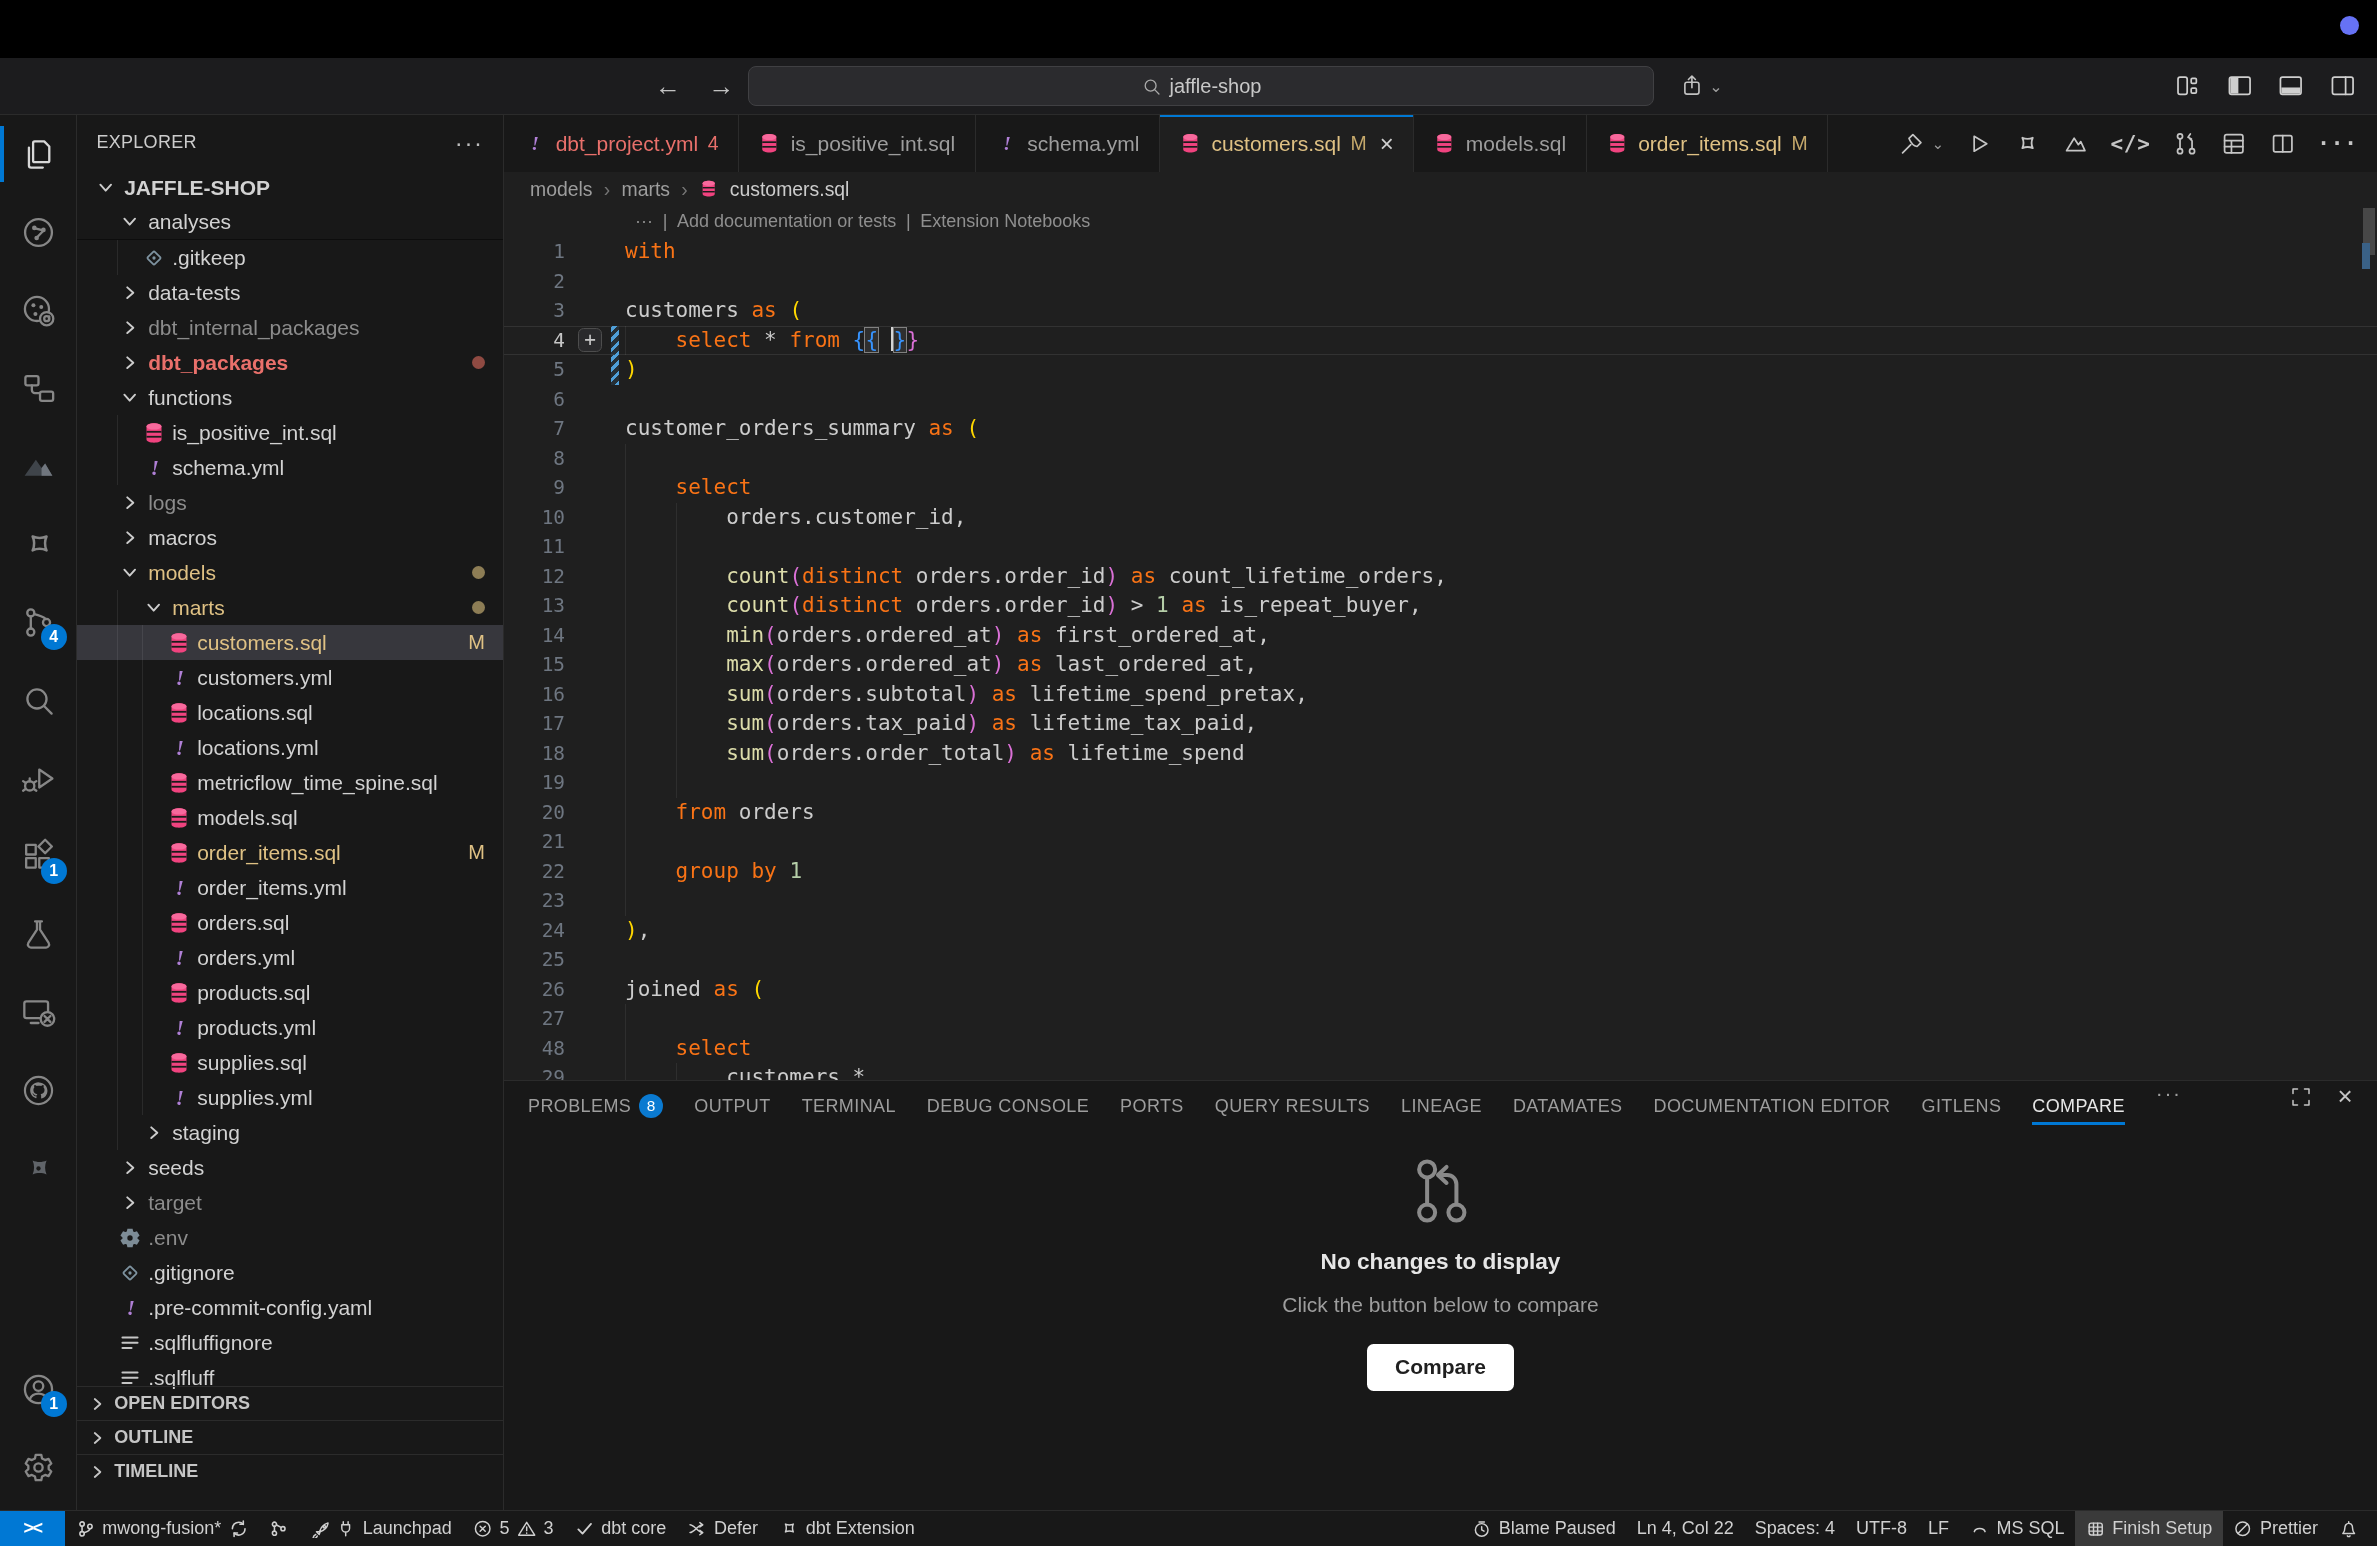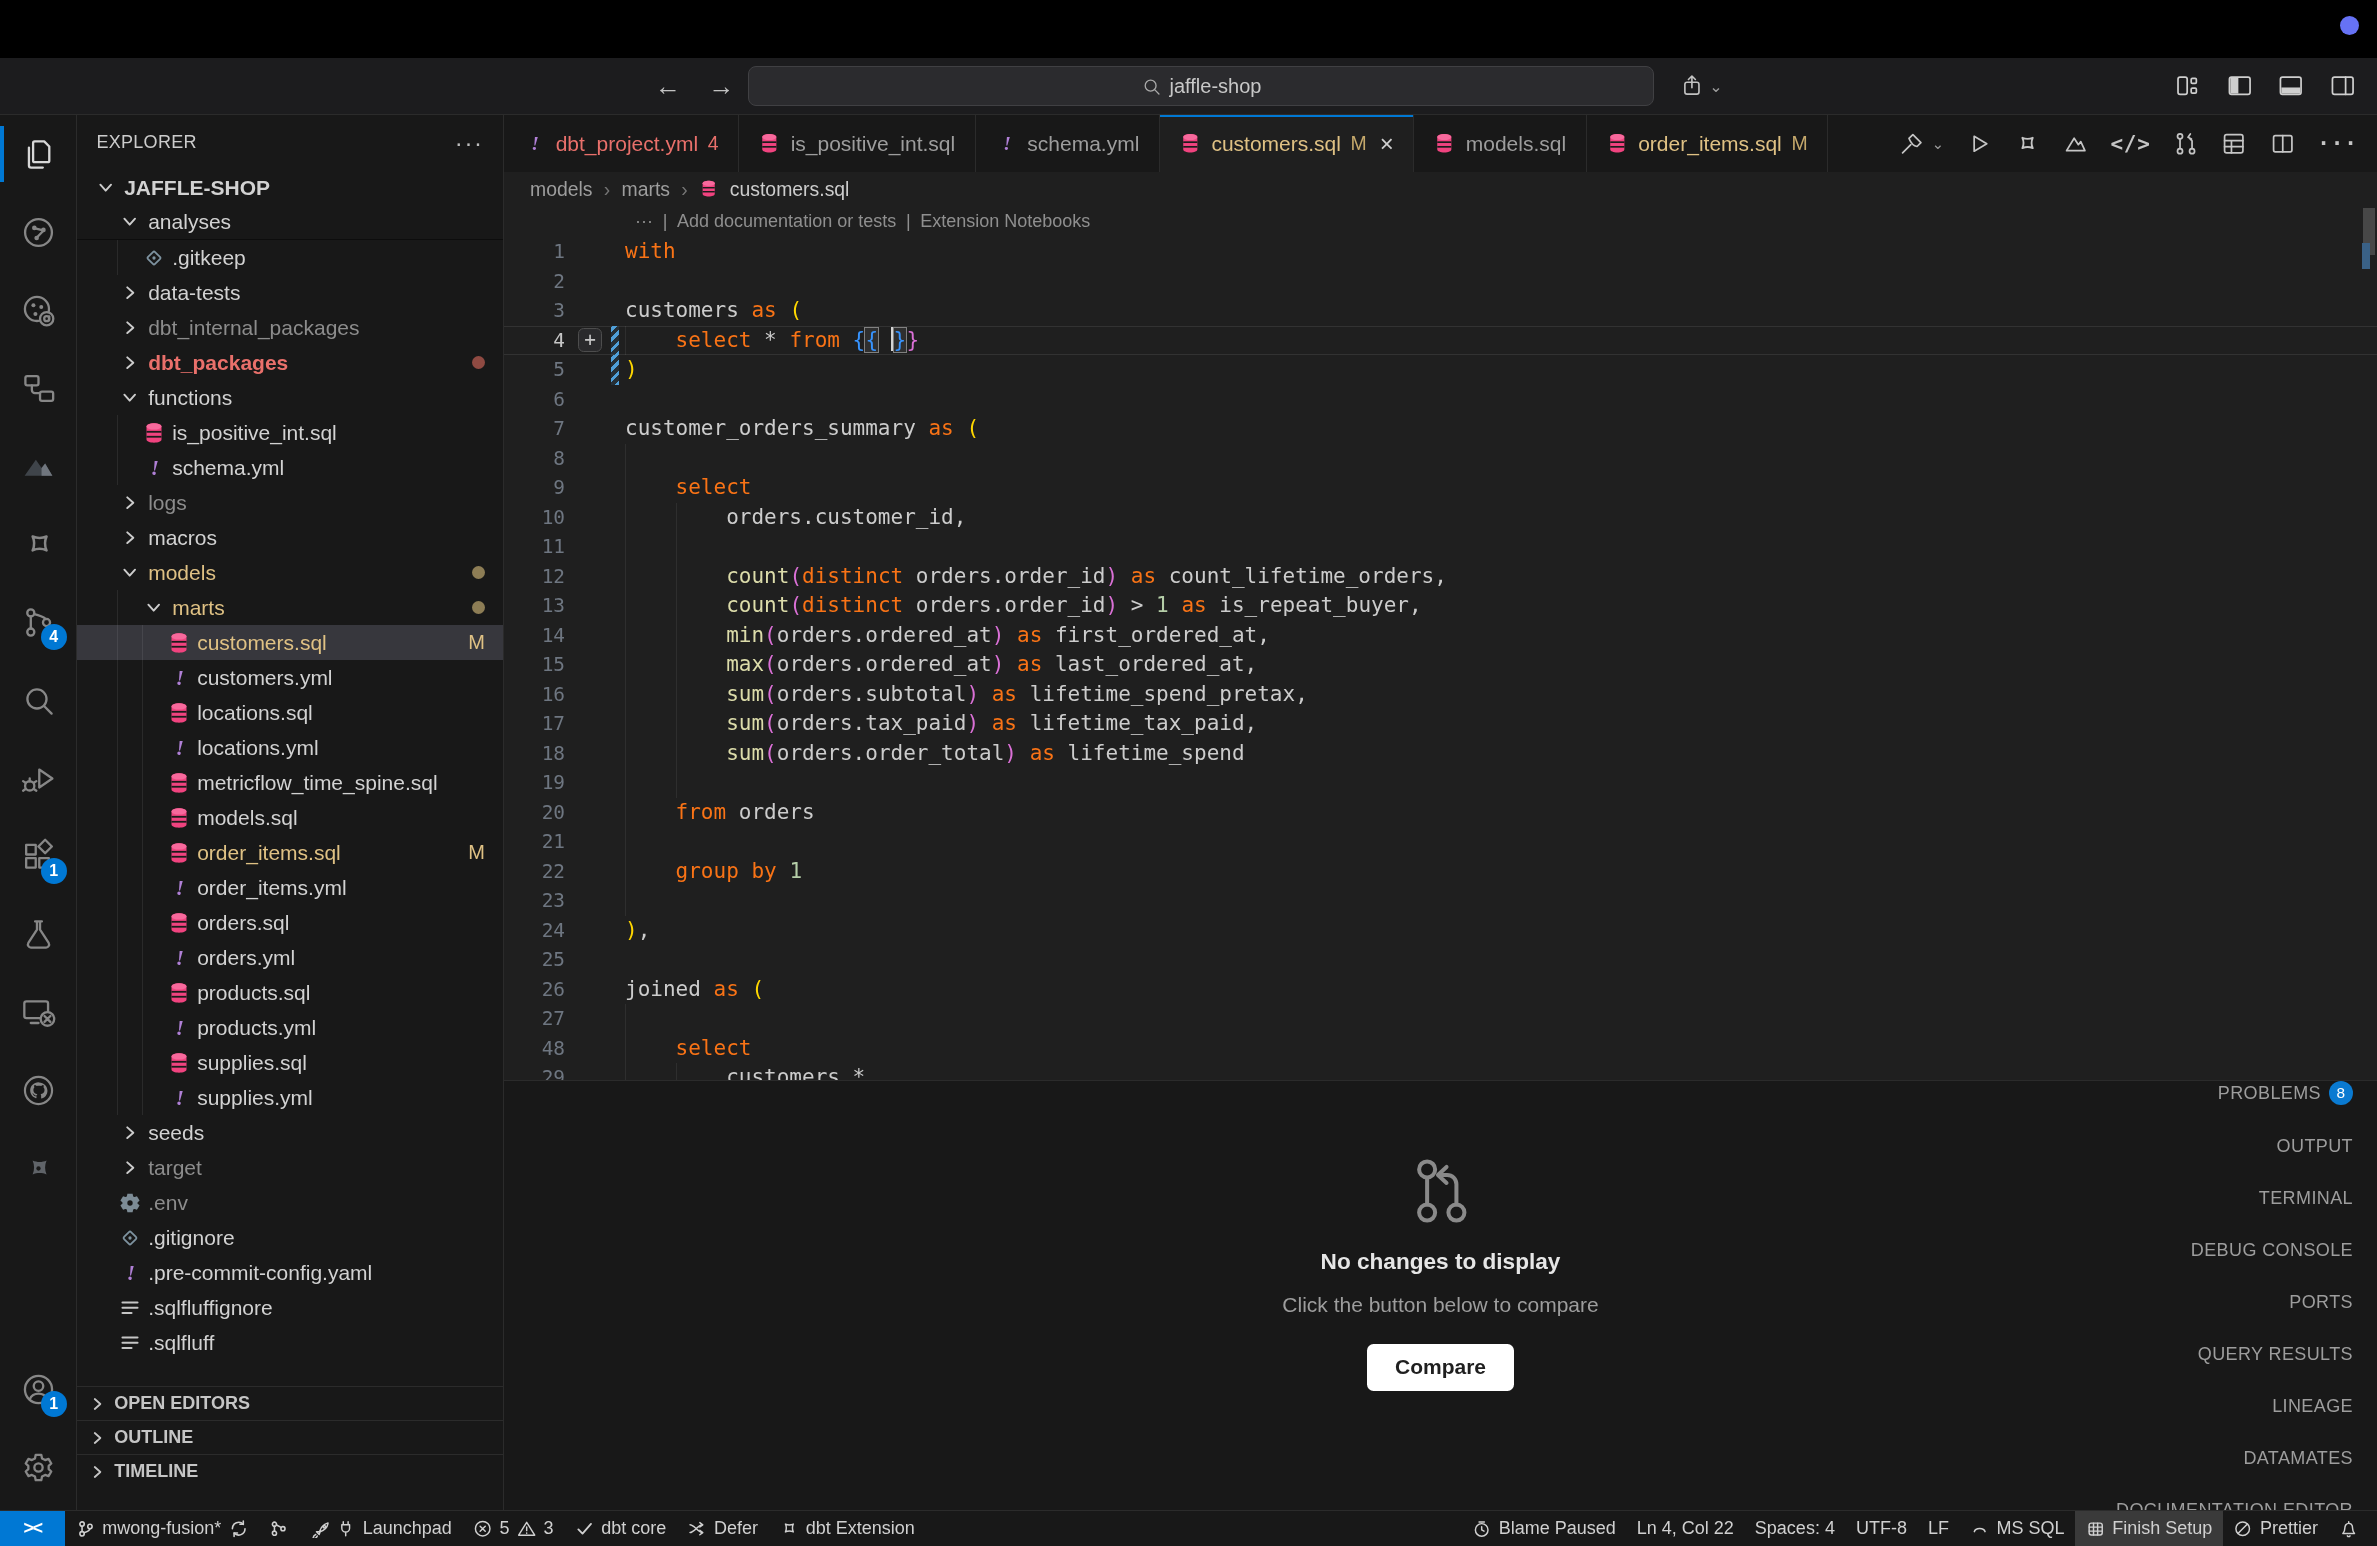--- a/index.html
+++ b/index.html
@@ -86,21 +86,21 @@
   .iguide{position:absolute;top:0;bottom:0;width:0.8px;background:rgba(255,255,255,.07);}
   .tk-kw{color:#f97316;} .tk-id{color:#cccccc;} .tk-fn{color:#dcdcaa;} .tk-num{color:#b5cea8;}
   .tk-y{color:#ffd700;} .tk-p{color:#da70d6;} .tk-b{color:#3794ff;}
   .tk-bx{color:#3794ff;border:0.8px solid #808080;background:rgba(120,120,120,.18);margin:0 -0.8px;}
   .caret{display:inline-block;width:2.4px;height:24px;background:#d4d4d4;vertical-align:-4px;}
   .sb-track{position:absolute;right:0;top:0;width:16px;bottom:0;}
   .sb-slider{position:absolute;right:2.4px;top:1.6px;width:11.3px;height:47px;background:#474747;}
   .sb-mark{position:absolute;right:7.3px;top:37px;width:8px;height:26px;background:#3a6186;}
   
   .panel{height:431px;flex:none;background:#181818;border-top:0.8px solid #2b2b2b;position:relative;}
-  .panel-tabs{height:50px;display:flex;align-items:flex-end;padding:0 24px;gap:31px;font-size:18px;color:#9d9d9d;letter-spacing:0.4px;flex-direction:column;}
+  .panel-tabs{height:50px;display:flex;align-items:flex-start;padding:0 24px;gap:31px;font-size:18px;color:#9d9d9d;letter-spacing:0.4px;}
   .ptab{position:relative;display:flex;align-items:center;gap:8px;height:100%;white-space:nowrap;}
   .ptab.active{color:#e7e7e7;}
   .ptab.active::after{content:'';position:absolute;left:0;right:0;bottom:6.5px;height:2.4px;background:#0078d4;}
   .pbadge{min-width:24px;height:24px;border-radius:12px;background:#0a7ad1;color:#fff;font-size:15.4px;display:flex;align-items:center;justify-content:center;padding:0 4px;}
   .ptab-more{font-size:21px;color:#9d9d9d;letter-spacing:1.6px;}
   .panel-actions{margin-left:auto;display:flex;gap:24px;align-items:center;color:#c5c5c5;}
   .panel-actions .icon{width:24px;height:24px;}
   .panel-actions .x{font-size:26px;}
   .compare-body{position:absolute;left:0;right:0;top:50px;bottom:0;display:flex;flex-direction:column;align-items:center;}
   .compare-body .bigicon{width:74px;height:74px;color:#8a8a8a;margin-top:22.6px;}
@@ -643,20 +643,29 @@
             <span class="tg" style="left:65px"></span>
             <span class="twist">
               <span class="icon">
                 <svg viewBox="0 0 16 16" style="font-size:26px">
                   <text x="8.5" y="12.6" font-size="14" font-weight="bold" font-style="italic" fill="#b180d7" text-anchor="middle" font-family="Liberation Serif,serif">!</text>
                 </svg>
               </span>
             </span>
             <span class="tlabel c-std">supplies.yml</span>
           </div>
+          <div class="trow" style="padding-left:61px">
+            <span class="tg" style="left:40px"></span>
+            <span class="twist">
+              <span class="chev"><svg viewBox="0 0 16 16" fill="none" stroke="currentColor" stroke-width="1.6" stroke-linecap="round" stroke-linejoin="round">
+                  <path d="M6 3.6 11 8l-5 4.4"></path>
+                </svg></span>
+            </span>
+            <span class="tlabel c-std">staging</span>
+          </div>
           <div class="trow" style="padding-left:37px">
             <span class="twist">
               <span class="chev"><svg viewBox="0 0 16 16" fill="none" stroke="currentColor" stroke-width="1.6" stroke-linecap="round" stroke-linejoin="round">
                   <path d="M6 3.6 11 8l-5 4.4"></path>
                 </svg></span>
             </span>
             <span class="tlabel c-std">seeds</span>
           </div>
           <div class="trow" style="padding-left:37px">
             <span class="twist">

